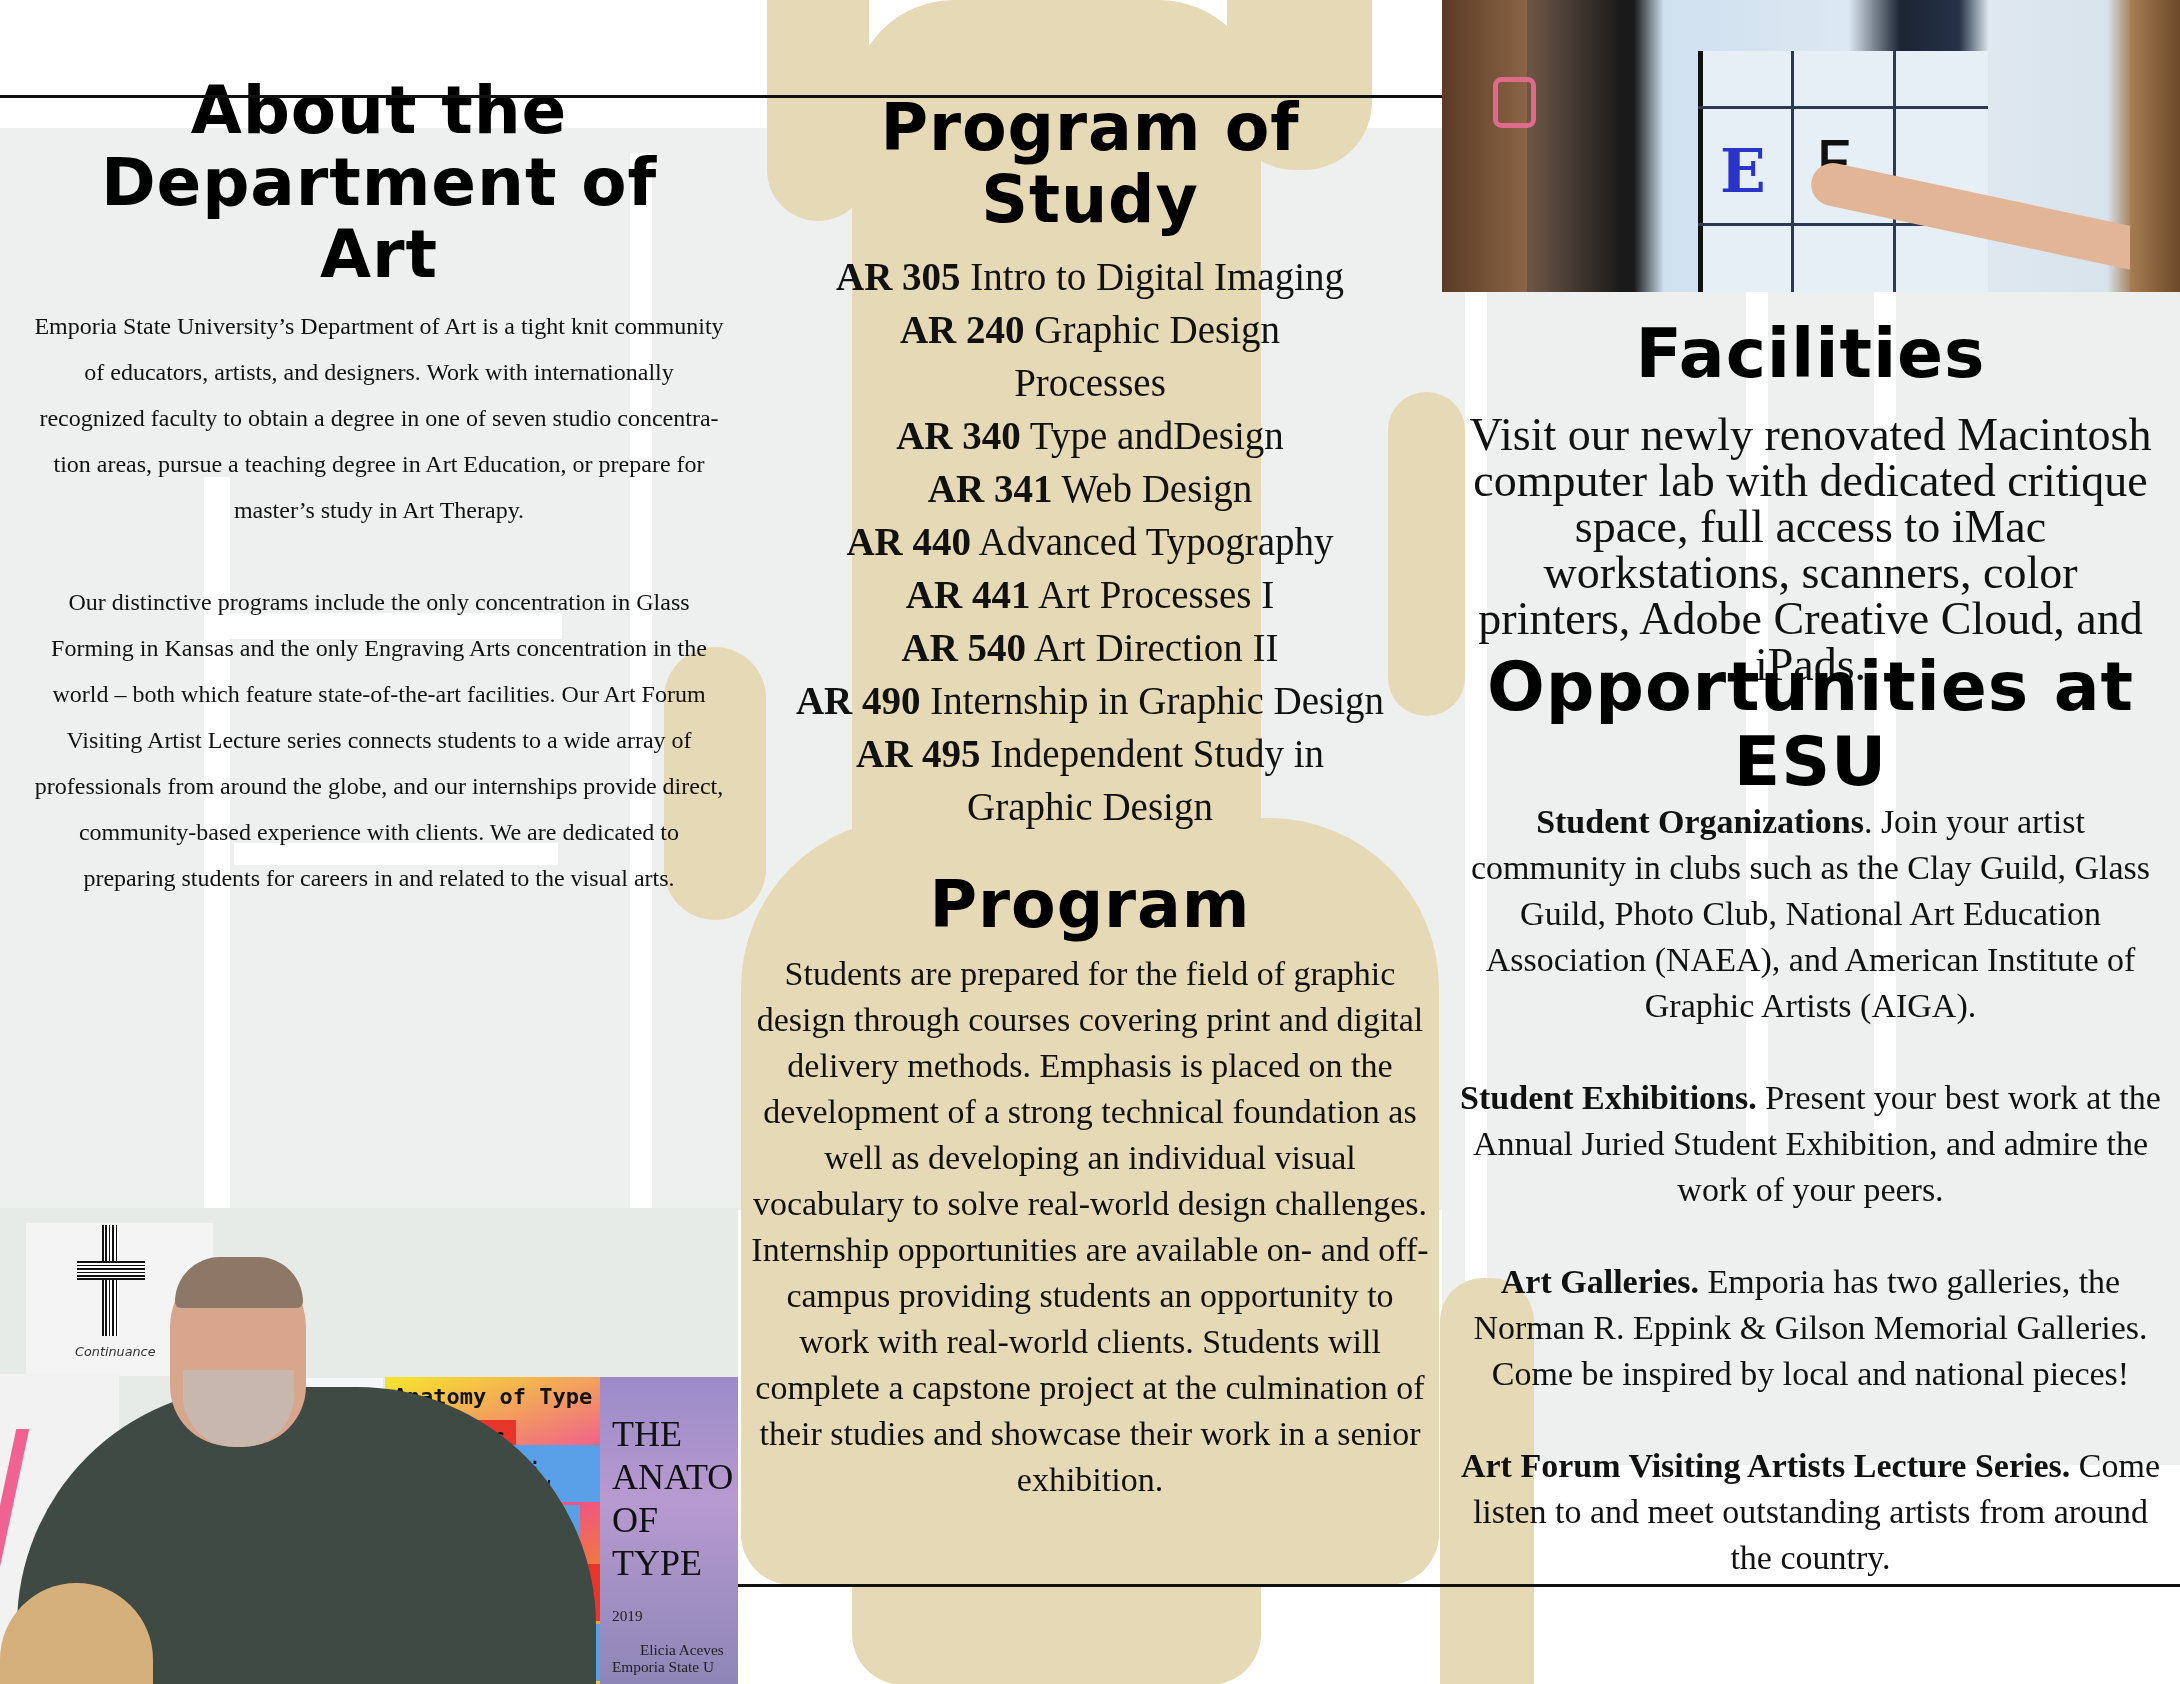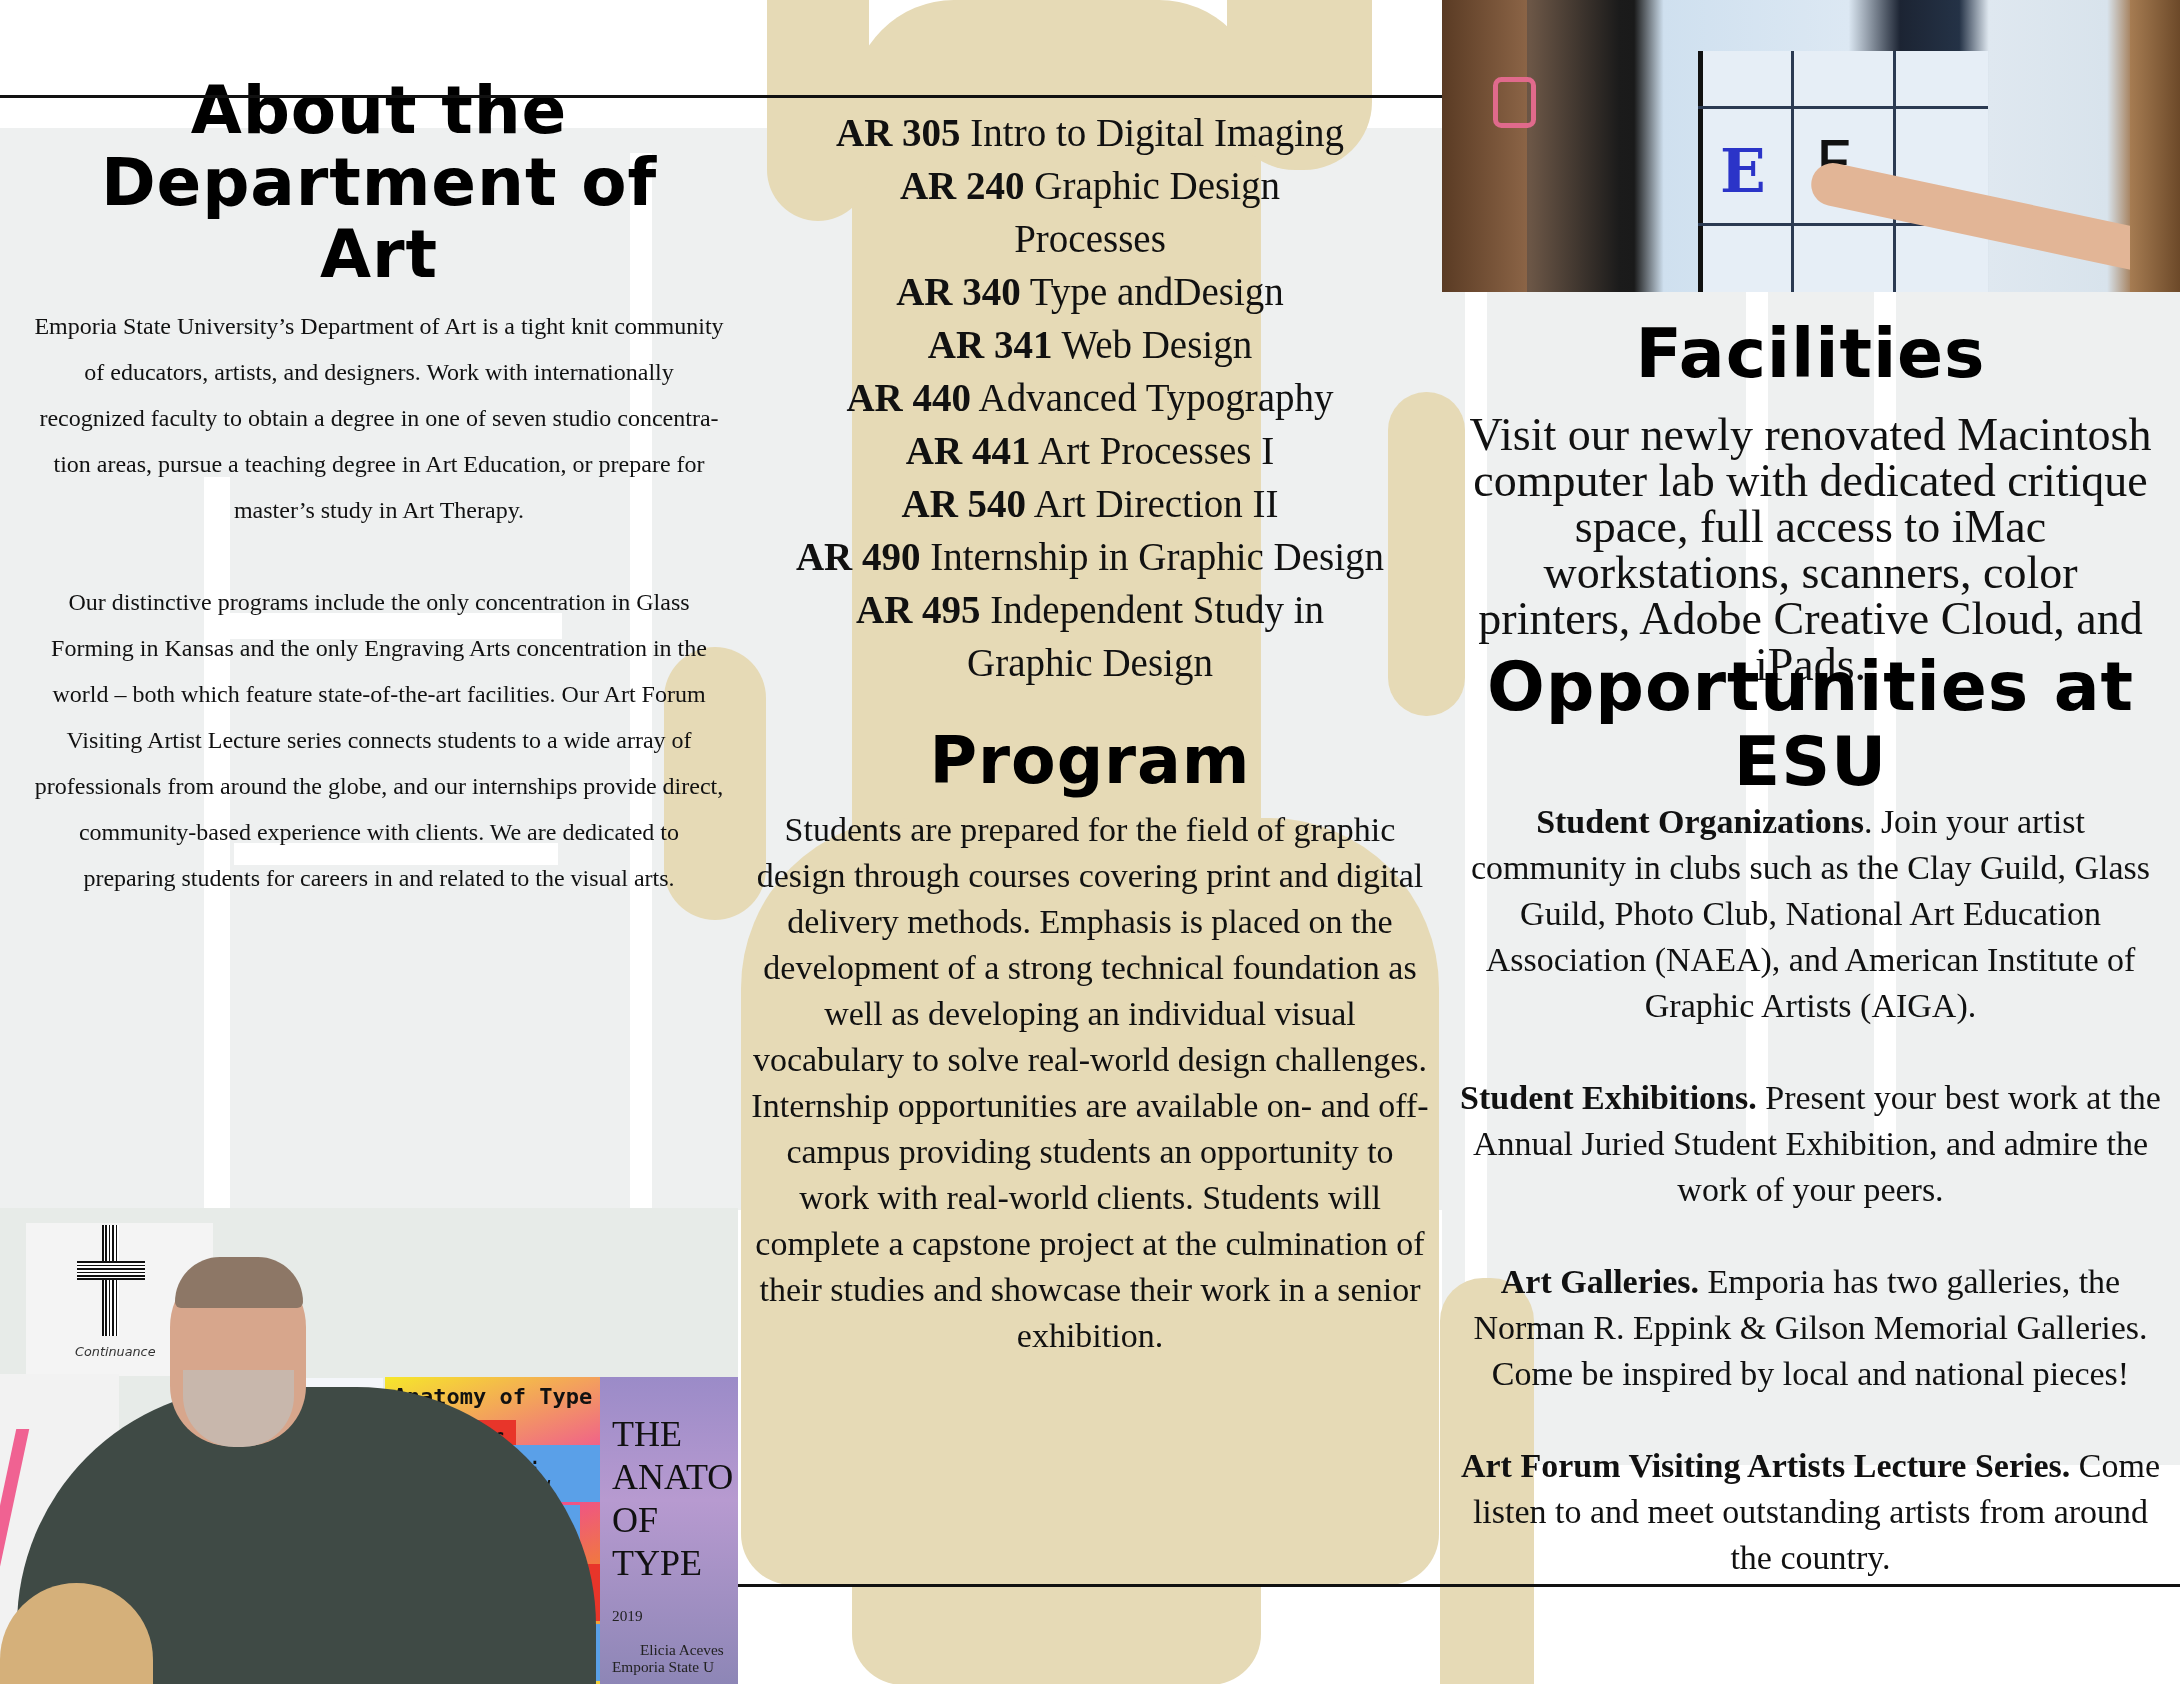--- a/index.html
+++ b/index.html
@@ -137,20 +137,24 @@
     <div class="small" style="top:281px;">Emporia State U</div>
   </div>
   <div class="man"></div>
   <div class="head"></div>
   <div class="hair"></div>
   <div class="beard"></div>
   <div class="blonde"></div>
 </div>
 
 <section id="col-mid" class="col">
+  <h2 class="heading">
+    <span>Program of</span><br>
+    <span>Study</span>
+  </h2>
   <div class="course-list body-text">
     <span class="course"><b>AR 305</b> <span>Intro to Digital Imaging</span></span>
     <span class="course" style="padding:0 128px;"><b>AR 240</b> <span>Graphic Design Processes</span></span>
     <span class="course"><b>AR 340</b> <span>Type andDesign</span></span>
     <span class="course"><b>AR 341</b> <span>Web Design</span></span>
     <span class="course"><b>AR 440</b> <span>Advanced Typography</span></span>
     <span class="course"><b>AR 441</b> <span>Art Processes I</span></span>
     <span class="course"><b>AR 540</b> <span>Art Direction II</span></span>
     <span class="course"><b>AR 490</b> <span>Internship in Graphic Design</span></span>
     <span class="course" style="padding:0 68px;"><b>AR 495</b> <span>Independent Study in Graphic Design</span></span>

